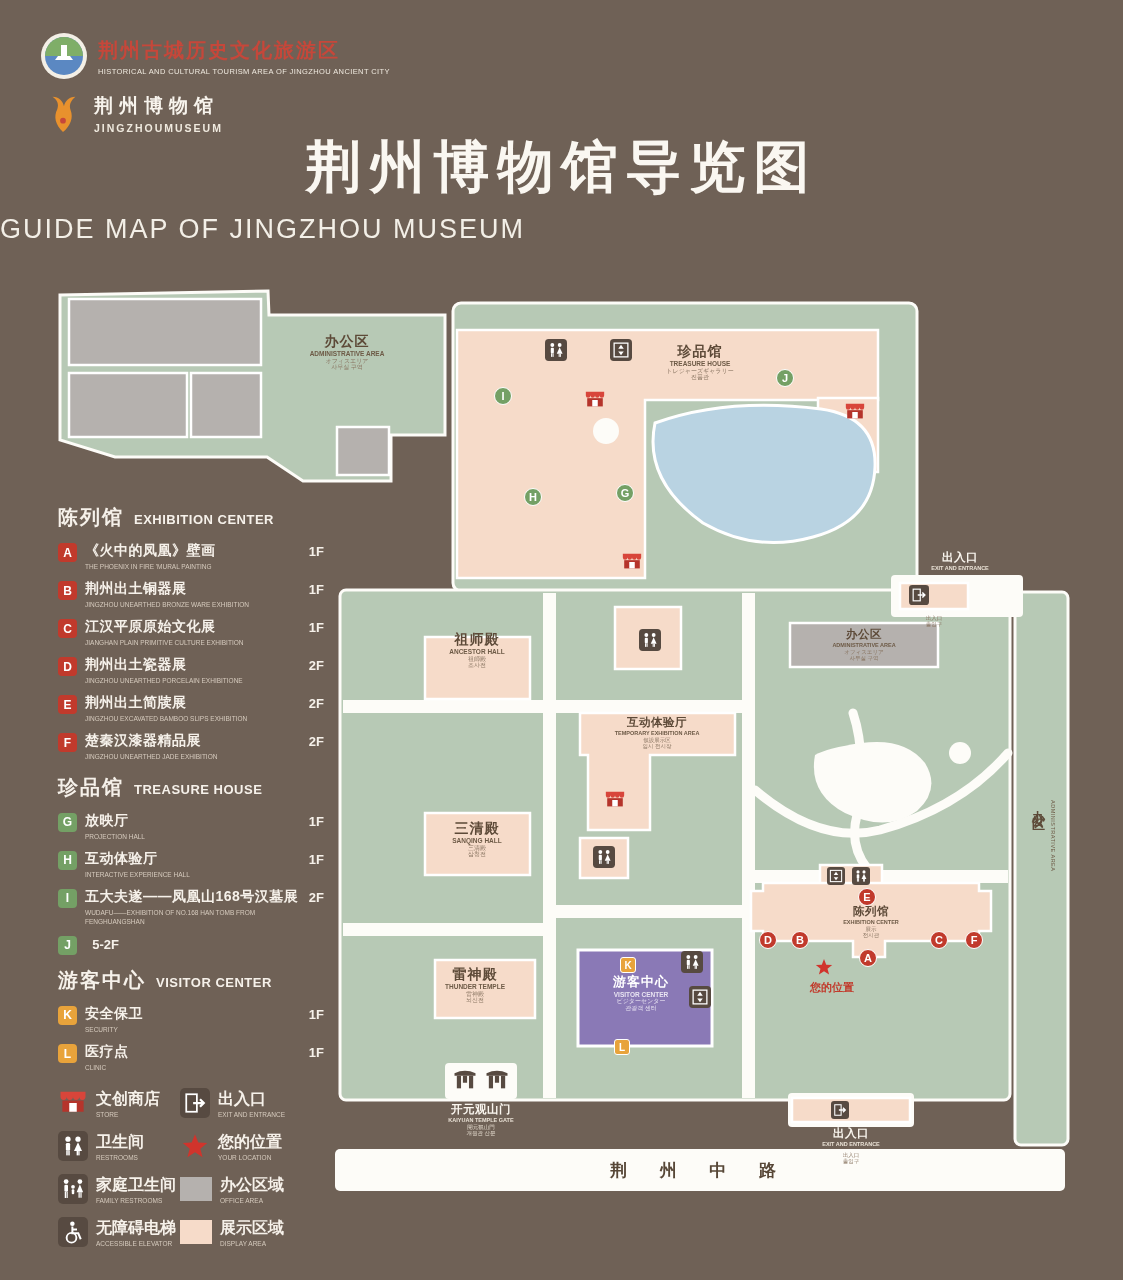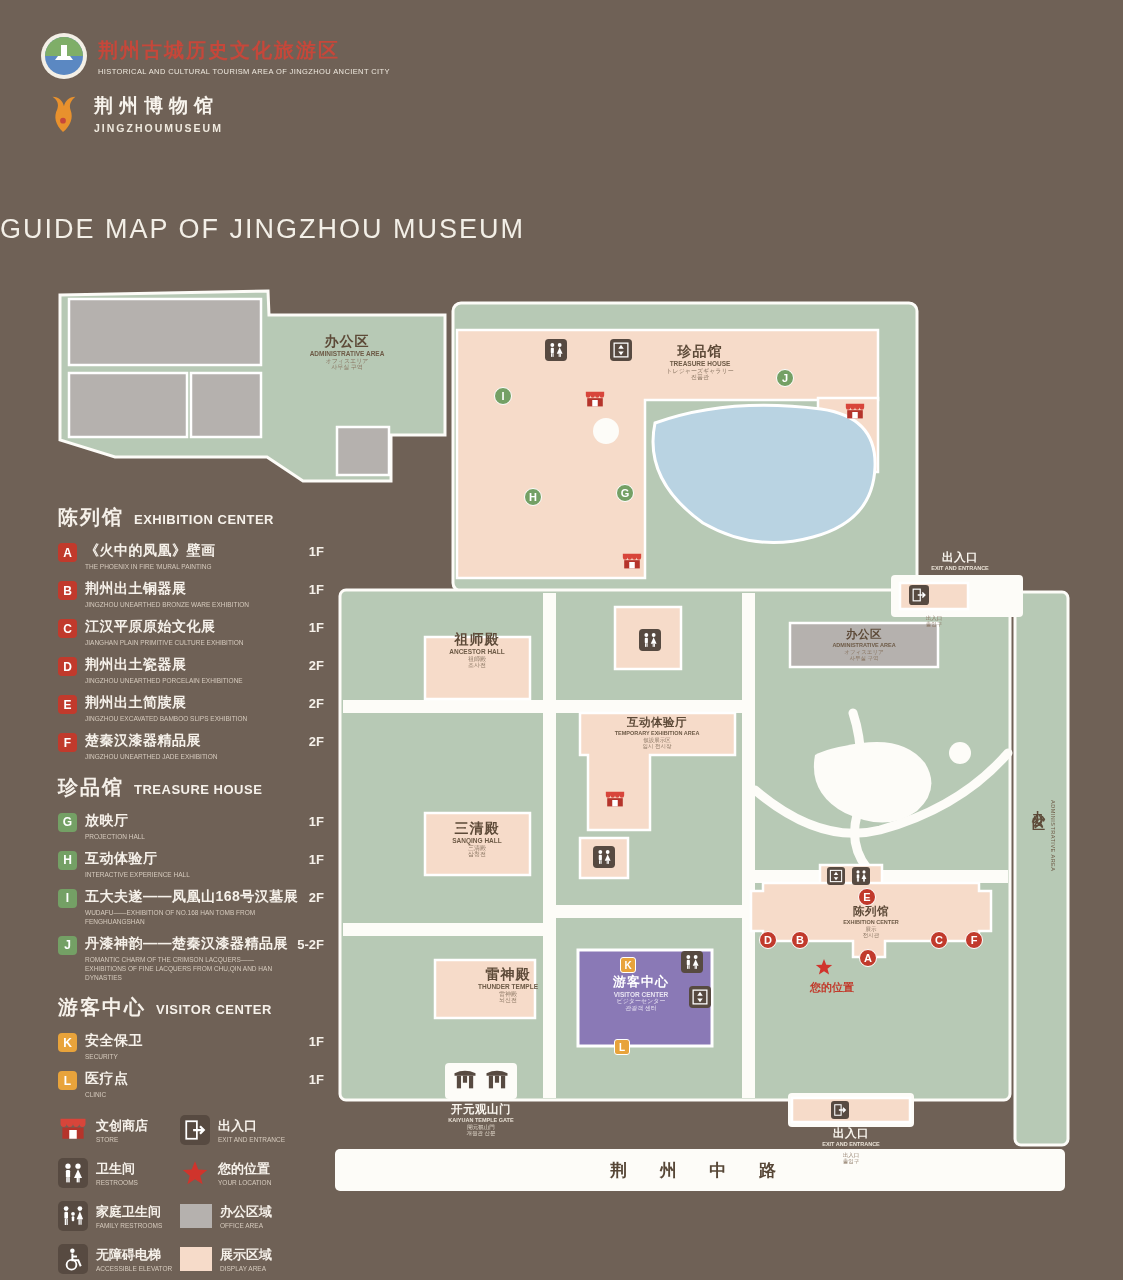--- a/index.html
+++ b/index.html
@@ -30,21 +30,21 @@
   .k-red{background:#c13a2c}.k-green{background:#74a065}.k-amber{background:#e8a33b}
   .lg-txt{flex:1 1 auto;min-width:0}
   .lg-cn{display:block;font-size:14px;font-weight:bold;letter-spacing:.5px;white-space:nowrap}
   .lg-en{display:block;font-size:6.5px;color:#d6cbbe;margin-top:2px;line-height:1.4}
   .lg-floor{flex:0 0 34px;text-align:right;font-size:13px;font-weight:bold;margin-top:2px}
   .lg-icons{display:grid;grid-template-columns:122px 144px;row-gap:13px;margin-top:16px}
   .lg-ic{display:flex;gap:8px;align-items:center}
   .lg-ic .ig{width:30px;height:30px;flex:0 0 auto}
   .swatch{width:32px;height:24px;flex:0 0 auto}
   .sw-gray{background:#b5b1ae}.sw-pink{background:#f6dbc9}
-  .lg-ic-cn{font-size:13px;font-weight:bold;display:block;white-space:nowrap}
+  .lg-ic-cn{font-size:16px;font-weight:bold;display:block;white-space:nowrap}
   .lg-ic-en{font-size:6.5px;color:#d6cbbe;display:block;margin-top:1px}
 
   
   .map{position:absolute;left:55px;top:285px;width:1015px;height:930px}
   .map-base{position:absolute;left:0;top:0}
   .green{fill:#b7c9b5;stroke:#fdfcf8;stroke-width:3}
   .white{fill:#fdfcf8}
   .curve{fill:none;stroke:#fdfcf8;stroke-width:9;stroke-linecap:round}
   .pink{fill:#f6dbc9;stroke:#ffffff;stroke-width:2.5}
   .gray{fill:#b5b1ae;stroke:#ffffff;stroke-width:2.5}
@@ -159,20 +159,21 @@
       <circle cx="24" cy="24" r="19" fill="#5b88c2"></circle>
       <path d="M5,24 a19,19 0 0 1 38,0 Z" fill="#7fae68"></path>
       <rect x="21" y="13" width="6" height="14" fill="#fff"></rect>
       <path d="M15,28 h18 l-3,-4 h-12 Z" fill="#fff"></path>
     </svg>
     <div>
       <div class="logo1-cn">荆州古城历史文化旅游区</div>
       <div class="logo1-en">HISTORICAL AND CULTURAL TOURISM AREA OF JINGZHOU ANCIENT CITY</div>
     </div>
   </div>
+  <div class="title-cn">荆州博物馆导览图</div>
   <div class="title-en">GUIDE MAP OF JINGZHOU MUSEUM</div>
 
   <aside class="legend">
 
     <div class="lg-head">
       <span class="lg-head-cn">陈列馆</span>
       <span class="lg-head-en">EXHIBITION CENTER</span>
     </div>
     <div class="lg-item">
       <span class="lg-key k-red">A</span>
@@ -246,24 +247,20 @@
     <div class="lg-item">
       <span class="lg-key k-green">I</span>
       <span class="lg-txt">
           <span class="lg-cn">五大夫遂——凤凰山168号汉墓展</span>
           <span class="lg-en">WUDAFU——EXHIBITION OF NO.168 HAN TOMB FROM FENGHUANGSHAN</span>
         </span>
       <span class="lg-floor">2F</span>
     </div>
     <div class="lg-item">
       <span class="lg-key k-green">J</span>
-      <span class="lg-txt">
-          <span class="lg-cn">丹漆神韵——楚秦汉漆器精品展</span>
-          <span class="lg-en">ROMANTIC CHARM OF THE CRIMSON LACQUERS——EXHIBITIONS OF FINE LACQUERS FROM CHU,QIN AND HAN DYNASTIES</span>
-        </span>
       <span class="lg-floor">5-2F</span>
     </div>
 
     <div class="lg-head">
       <span class="lg-head-cn">游客中心</span>
       <span class="lg-head-en">VISITOR CENTER</span>
     </div>
     <div class="lg-item">
       <span class="lg-key k-amber">K</span>
       <span class="lg-txt">
@@ -450,21 +447,21 @@
       <div class="bl-sub">임시 전시장</div>
     </div>
 
     <div class="bl" style="left:422px;top:535px">
       <div class="bl-cn">三清殿</div>
       <div class="bl-en">SANQING HALL</div>
       <div class="bl-sub">三清殿</div>
       <div class="bl-sub">삼청전</div>
     </div>
 
-    <div class="bl" style="left:453px;top:681px">
+    <div class="bl" style="left:420px;top:681px">
       <div class="bl-cn">雷神殿</div>
       <div class="bl-en">THUNDER TEMPLE</div>
       <div class="bl-sub">雷神殿</div>
       <div class="bl-sub">뇌신전</div>
     </div>
 
     <div class="bl bl-onpurple" style="left:586px;top:690px">
       <div class="bl-cn">游客中心</div>
       <div class="bl-en">VISITOR CENTER</div>
       <div class="bl-sub">ビジターセンター</div>

